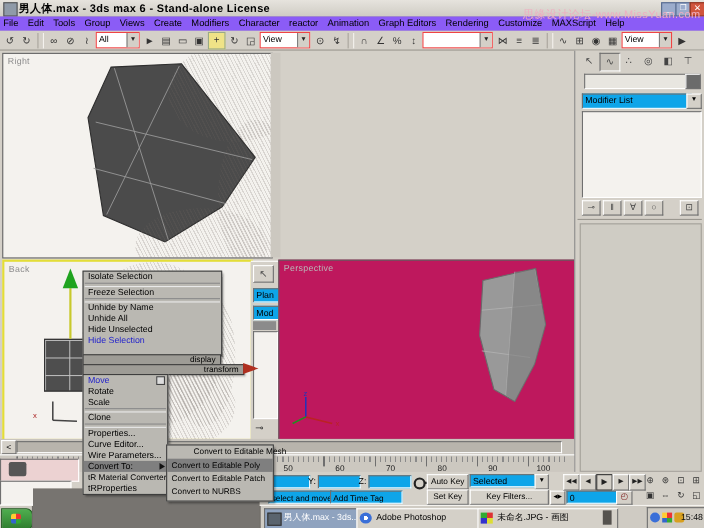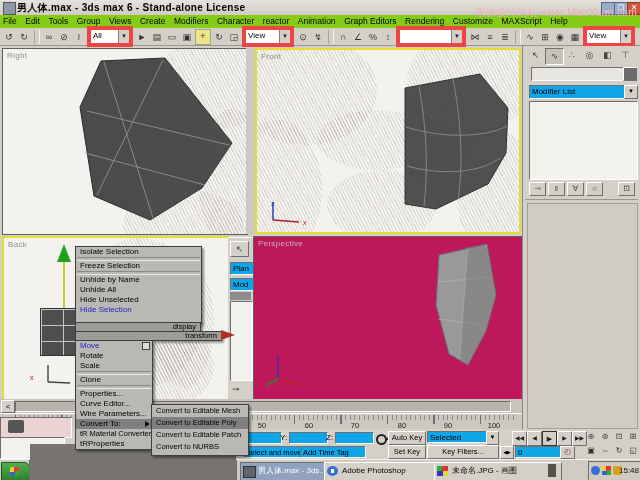--- a/index.html
+++ b/index.html
@@ -9,28 +9,28 @@
   .raised{border-top:1px solid #fff;border-left:1px solid #fff;border-right:1px solid #6f6f6f;border-bottom:1px solid #6f6f6f;background:#d4d0c8;}
   .sunken{border-top:1px solid #6f6f6f;border-left:1px solid #6f6f6f;border-right:1px solid #fff;border-bottom:1px solid #fff;}
   .field{background:#0ea5e9;font-size:8px;line-height:11px;padding:0 2px;overflow:hidden;white-space:nowrap;}
   .lbl{font-size:8px;line-height:12px;}
   
   #titlebar{left:0;top:0;width:640px;height:15px;background:linear-gradient(#e6e3dd,#cfccc4);border-bottom:1px solid #9a978f;}
   #title-text{position:absolute;left:17px;top:1px;font-weight:bold;font-size:10px;letter-spacing:.3px;white-space:nowrap;}
   #app-icon{position:absolute;left:3px;top:2px;width:11px;height:11px;background:#8f9aa8;border:1px solid #555;}
   .winbtn{position:absolute;top:2px;width:12px;height:11px;font-size:8px;line-height:10px;text-align:center;color:#fff;}
   
-  #menubar{left:0;top:15px;width:640px;height:13px;background:#84cc16;border-bottom:1px solid #b4b0a8;white-space:nowrap;}
+  #menubar{left:0;top:15px;width:640px;height:13px;background:#8b5cf6;border-bottom:1px solid #b4b0a8;white-space:nowrap;}
   #menubar span{display:inline-block;padding:0 3px;font-size:8.5px;line-height:13px;}
   
   #toolbar{left:0;top:28px;width:640px;height:18px;background:#d4d0c8;border-bottom:1px solid #9a978f;display:flex;align-items:center;padding-left:2px;box-sizing:border-box;}
   .tcell{width:14px;height:14px;margin-right:1px;text-align:center;font-size:9px;line-height:14px;color:#333;flex:none;}
   .tcell.active{background:#efe387;border:1px solid #9a8;line-height:12px;}
   .tsep{width:4px;height:14px;border-left:1px solid #a8a49c;border-right:1px solid #f4f2ee;margin:0 2px;flex:none;}
-  .tdrop{height:13px;background:#fff;border:4px solid #ef4444;font-size:8px;line-height:12px;padding:0 2px;position:relative;flex:none;margin-right:2px;}
+  .tdrop{height:13px;background:#fff;border:1px solid #ef4444;font-size:8px;line-height:12px;padding:0 2px;position:relative;flex:none;margin-right:2px;}
   .tdrop .da{position:absolute;right:0;top:0;width:10px;height:100%;background:#d4d0c8;border-left:1px solid #7f7f7f;text-align:center;font-size:6px;line-height:12px;color:#222;}
   
   .vp{position:absolute;background:#f4f2ee;border:1px solid #5f5f5f;overflow:hidden;}
   .vp.activevp{border:2px solid #e3dd38;}
   .vplabel{position:absolute;left:4px;top:2px;font-size:8px;color:#8d8d8d;letter-spacing:.3px;}
   .sk{position:absolute;border-radius:50%;background:repeating-linear-gradient(63deg,rgba(110,104,98,.5) 0 1px,rgba(0,0,0,0) 1px 3px);opacity:.4;filter:blur(.6px);}
   
   .qbox{position:absolute;background:#bab8b2;border:1px solid #3e3e3e;box-shadow:2px 2px 2px rgba(0,0,0,.4);}
   .qitem{height:10px;font-size:8px;line-height:10px;padding-left:4px;white-space:nowrap;position:relative;}
   .qitem.hl{background:#7f7f7f;}
@@ -126,39 +126,20 @@
     <div class="sk" style="left:120px;top:140px;width:120px;height:70px;"></div>
     <svg width="244" height="185" viewBox="0 0 244 185">
       <polygon points="98,12 162,9 229,94 199,139 147,171 91,147 77,58" fill="#4b4b4b" stroke="#2e2e2e" stroke-width="1"></polygon>
       <path d="M84,62 L226,96 M101,13 L150,169 M160,11 L94,146 M82,104 L202,136" stroke="#9a9a9a" stroke-width="0.8" fill="none"></path>
     </svg>
 
   </div>
 
   <div class="abs" style="left:246px;top:48px;width:9px;height:186px;background:#ccc8c0;"></div>
 
-  <div class="vp activevp" style="left:255px;top:48px;width:262px;height:182px;">
-    <div class="vplabel">Front</div>
-    <div class="sk" style="left:-20px;top:-15px;width:140px;height:110px;"></div>
-    <div class="sk" style="left:150px;top:-20px;width:130px;height:100px;"></div>
-    <div class="sk" style="left:-25px;top:70px;width:90px;height:140px;"></div>
-    <div class="sk" style="left:200px;top:80px;width:80px;height:130px;"></div>
-    <div class="sk" style="left:60px;top:60px;width:120px;height:60px;"></div>
-    <div class="sk" style="left:70px;top:120px;width:110px;height:70px;"></div>
-    <svg width="262" height="182" viewBox="0 0 262 182">
-      <polygon points="148,38 223,24 251,58 249,103 231,134 179,159 148,154" fill="#4e4e4e" stroke="#303030" stroke-width="1"></polygon>
-      <path d="M162,36 C170,80 171,120 167,156 M196,29 C205,75 206,118 201,150 M149,77 C190,90 232,86 250,76 M150,116 C190,127 226,121 243,108" stroke="#969696" stroke-width="0.8" fill="none"></path>
-    </svg>
-    <svg class="abs" style="left:8px;top:148px;" width="50" height="28">
-      <line x1="8" y1="4" x2="8" y2="22" stroke="#2233aa" stroke-width="1.4"></line>
-      <line x1="8" y1="22" x2="34" y2="24" stroke="#aa2222" stroke-width="1.4"></line>
-      <text x="6" y="8" font-size="7" fill="#2233aa">z</text>
-      <text x="38" y="27" font-size="7" fill="#aa2222">x</text>
-    </svg>
-  </div>
 
   <div class="vp activevp" style="left:2px;top:236px;width:224px;height:161px;">
     <div class="vplabel">Back</div>
     <div class="sk" style="left:70px;top:0px;width:130px;height:150px;"></div>
     <div class="sk" style="left:100px;top:90px;width:110px;height:80px;"></div>
     <div class="sk" style="left:150px;top:20px;width:60px;height:130px;"></div>
 
     <div class="abs" style="left:36px;top:70px;width:64px;height:46px;background:#4e4e4e;
                 background-image:linear-gradient(#c4c4c4 1px,transparent 1px),linear-gradient(90deg,#c4c4c4 1px,transparent 1px);
                 background-size:22px 16px;border:1px solid #333;"></div>
@@ -303,21 +284,21 @@
     <div class="qsep"></div>
     <div class="qitem">Properties...</div>
     <div class="qitem">Curve Editor...</div>
     <div class="qitem">Wire Parameters...</div>
     <div class="qitem hl">Convert To:<span class="abs" style="right:2px;top:2px;width:0;height:0;border-top:3px solid transparent;border-bottom:3px solid transparent;border-left:5px solid #111;"></span></div>
     <div class="qitem" style="font-size:7.5px;">tR Material Converter</div>
     <div class="qitem">tRProperties</div>
   </div>
 
   <div class="qbox" style="left:151px;top:404px;width:96px;height:50px;z-index:11;">
-    <div class="qitem" style="height:12px;line-height:12px;font-size:7.5px;">Convert to Editable Mesh</div>
+    <div class="qitem" style="height:12px;line-height:12px;font-size:7.5px;margin-left:20px;">Convert to Editable Mesh</div>
     <div class="qitem hl" style="height:12px;line-height:12px;font-size:7.5px;">Convert to Editable Poly</div>
     <div class="qitem" style="height:12px;line-height:12px;font-size:7.5px;">Convert to Editable Patch</div>
     <div class="qitem" style="height:12px;line-height:12px;font-size:7.5px;">Convert to NURBS</div>
   </div>
 
   <div id="taskbar" class="abs">
     <div class="abs" style="left:1px;top:2px;width:27px;height:18px;background:linear-gradient(#4fae4f,#2e7d2e);border-radius:0 6px 6px 0;border:1px solid #1d5a1d;">
       <div class="abs" style="left:8px;top:4px;width:9px;height:9px;background:conic-gradient(#e33 0 25%,#3a3 0 50%,#36c 0 75%,#fc3 0);border-radius:2px;"></div>
     </div>
     <div class="abs" style="left:29px;top:0;width:208px;height:21px;background:#6f6c68;"></div>

